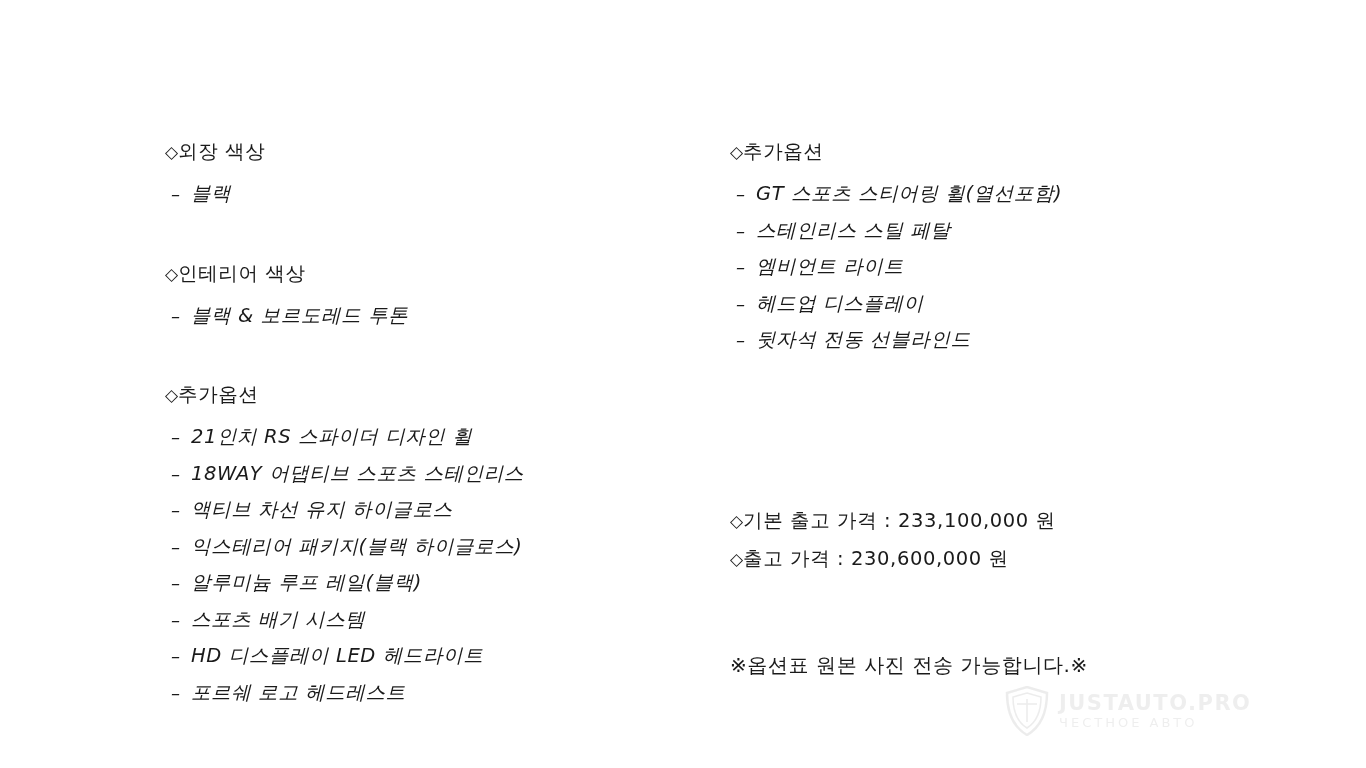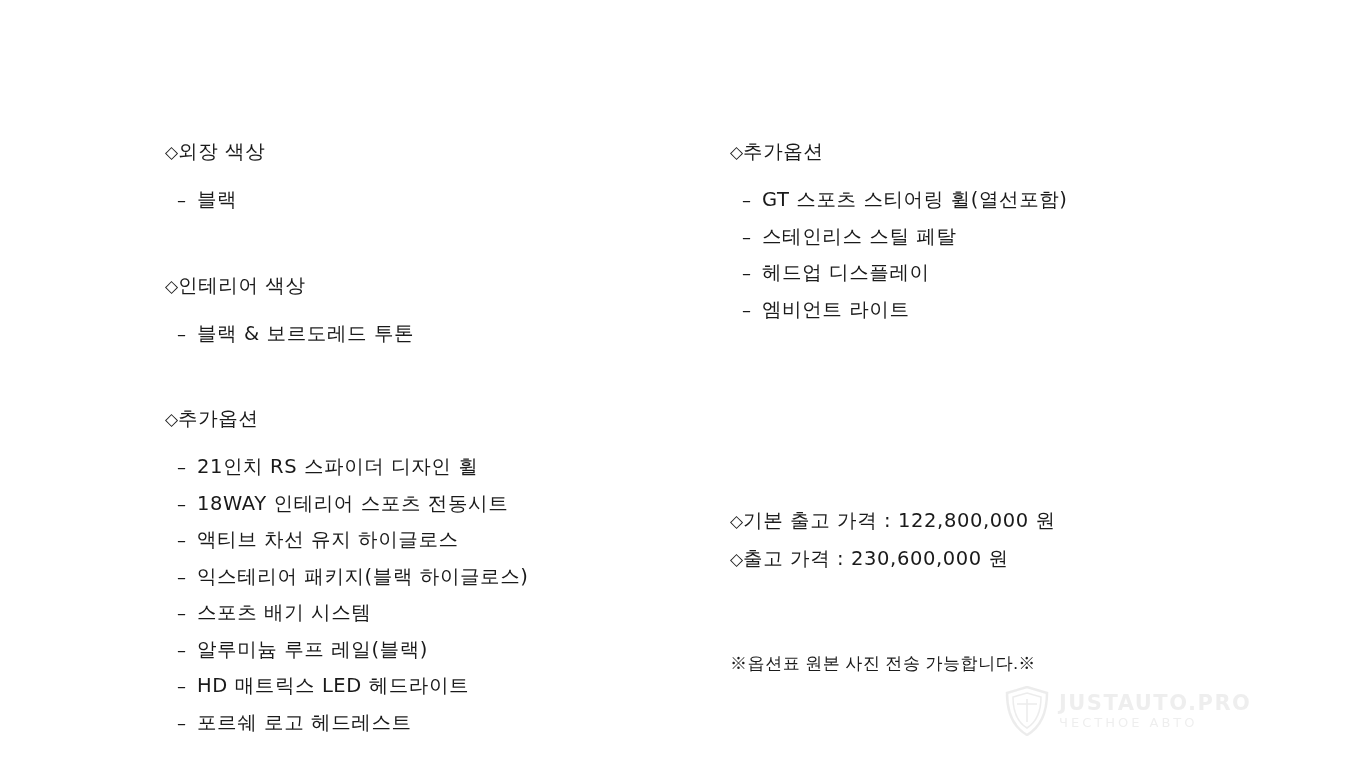--- a/index.html
+++ b/index.html
@@ -39,22 +39,23 @@
     line-height: 36px;
     letter-spacing: 0.6px;
     white-space: nowrap;
   }
   .diamond {
     font-size: 17px;
     letter-spacing: 0;
   }
   ul.items {
     list-style: none;
-    margin: 12px;
+    margin: 6px;
     padding: 0;
+    font-style: italic;
   }
   ul.items li {
     font-size: 19.5px;
     line-height: 36.5px;
     letter-spacing: 0.6px;
     white-space: nowrap;
   }
   .dash {
     display: inline-block;
     width: 20px;
@@ -72,24 +73,23 @@
   .price-line {
     font-size: 19.5px;
     line-height: 37px;
     letter-spacing: 0.6px;
     white-space: nowrap;
   }
   .note {
     position: absolute;
     left: 730px;
     top: 636px;
-    font-size: 17px;
-    letter-spacing: 0.6px;
-    white-space: nowrap;
-    font-family: Liberation Serif, serif;
+    font-size: 20px;
+    letter-spacing: 0.6px;
+    white-space: nowrap;
   }
   .watermark {
     position: absolute;
     left: 1005px;
     top: 664px;
     width: 300px;
     height: 62px;
     opacity: 0.09;
     display: flex;
     align-items: center;
@@ -143,45 +143,46 @@
       <li><span class="dash">–</span><span>블랙 &amp; 보르도레드 투톤</span></li>
     </ul>
 
     <div class="gap-block"></div>
 
     <div class="sec-head">
       <span class="diamond">◇</span><span>추가옵션</span>
     </div>
     <ul class="items">
       <li><span class="dash">–</span><span>21인치 RS 스파이더 디자인 휠</span></li>
-      <li><span class="dash">–</span><span>18WAY 인테리어 스포츠 전동시트</span></li>
+      <li><span class="dash">–</span><span>18WAY 어댑티브 스포츠 스테인리스</span></li>
       <li><span class="dash">–</span><span>액티브 차선 유지 하이글로스</span></li>
       <li><span class="dash">–</span><span>익스테리어 패키지(블랙 하이글로스)</span></li>
+      <li><span class="dash">–</span><span>알루미늄 루프 레일(블랙)</span></li>
       <li><span class="dash">–</span><span>스포츠 배기 시스템</span></li>
-      <li><span class="dash">–</span><span>알루미늄 루프 레일(블랙)</span></li>
-      <li><span class="dash">–</span><span>HD 매트릭스 LED 헤드라이트</span></li>
+      <li><span class="dash">–</span><span>HD 디스플레이 LED 헤드라이트</span></li>
       <li><span class="dash">–</span><span>포르쉐 로고 헤드레스트</span></li>
     </ul>
   </div>
 
   <div class="col col-right">
     <div class="sec-head">
       <span class="diamond">◇</span><span>추가옵션</span>
     </div>
     <ul class="items">
       <li><span class="dash">–</span><span>GT 스포츠 스티어링 휠(열선포함)</span></li>
       <li><span class="dash">–</span><span>스테인리스 스틸 페탈</span></li>
+      <li><span class="dash">–</span><span>엠비언트 라이트</span></li>
       <li><span class="dash">–</span><span>헤드업 디스플레이</span></li>
-      <li><span class="dash">–</span><span>엠비언트 라이트</span></li>
+      <li><span class="dash">–</span><span>뒷자석 전동 선블라인드</span></li>
     </ul>
   </div>
 
   <div class="price-block">
     <div class="price-line">
-      <span class="diamond">◇</span><span>기본 출고 가격</span><span> : </span><span>122,800,000 원</span>
+      <span class="diamond">◇</span><span>기본 출고 가격</span><span> : </span><span>233,100,000 원</span>
     </div>
     <div class="price-line">
       <span class="diamond">◇</span><span>출고 가격</span><span> : </span><span>230,600,000 원</span>
     </div>
   </div>
 
   <div class="note">※옵션표 원본 사진 전송 가능합니다.※</div>
 
   <div class="watermark">
     <div class="wm-shield">

